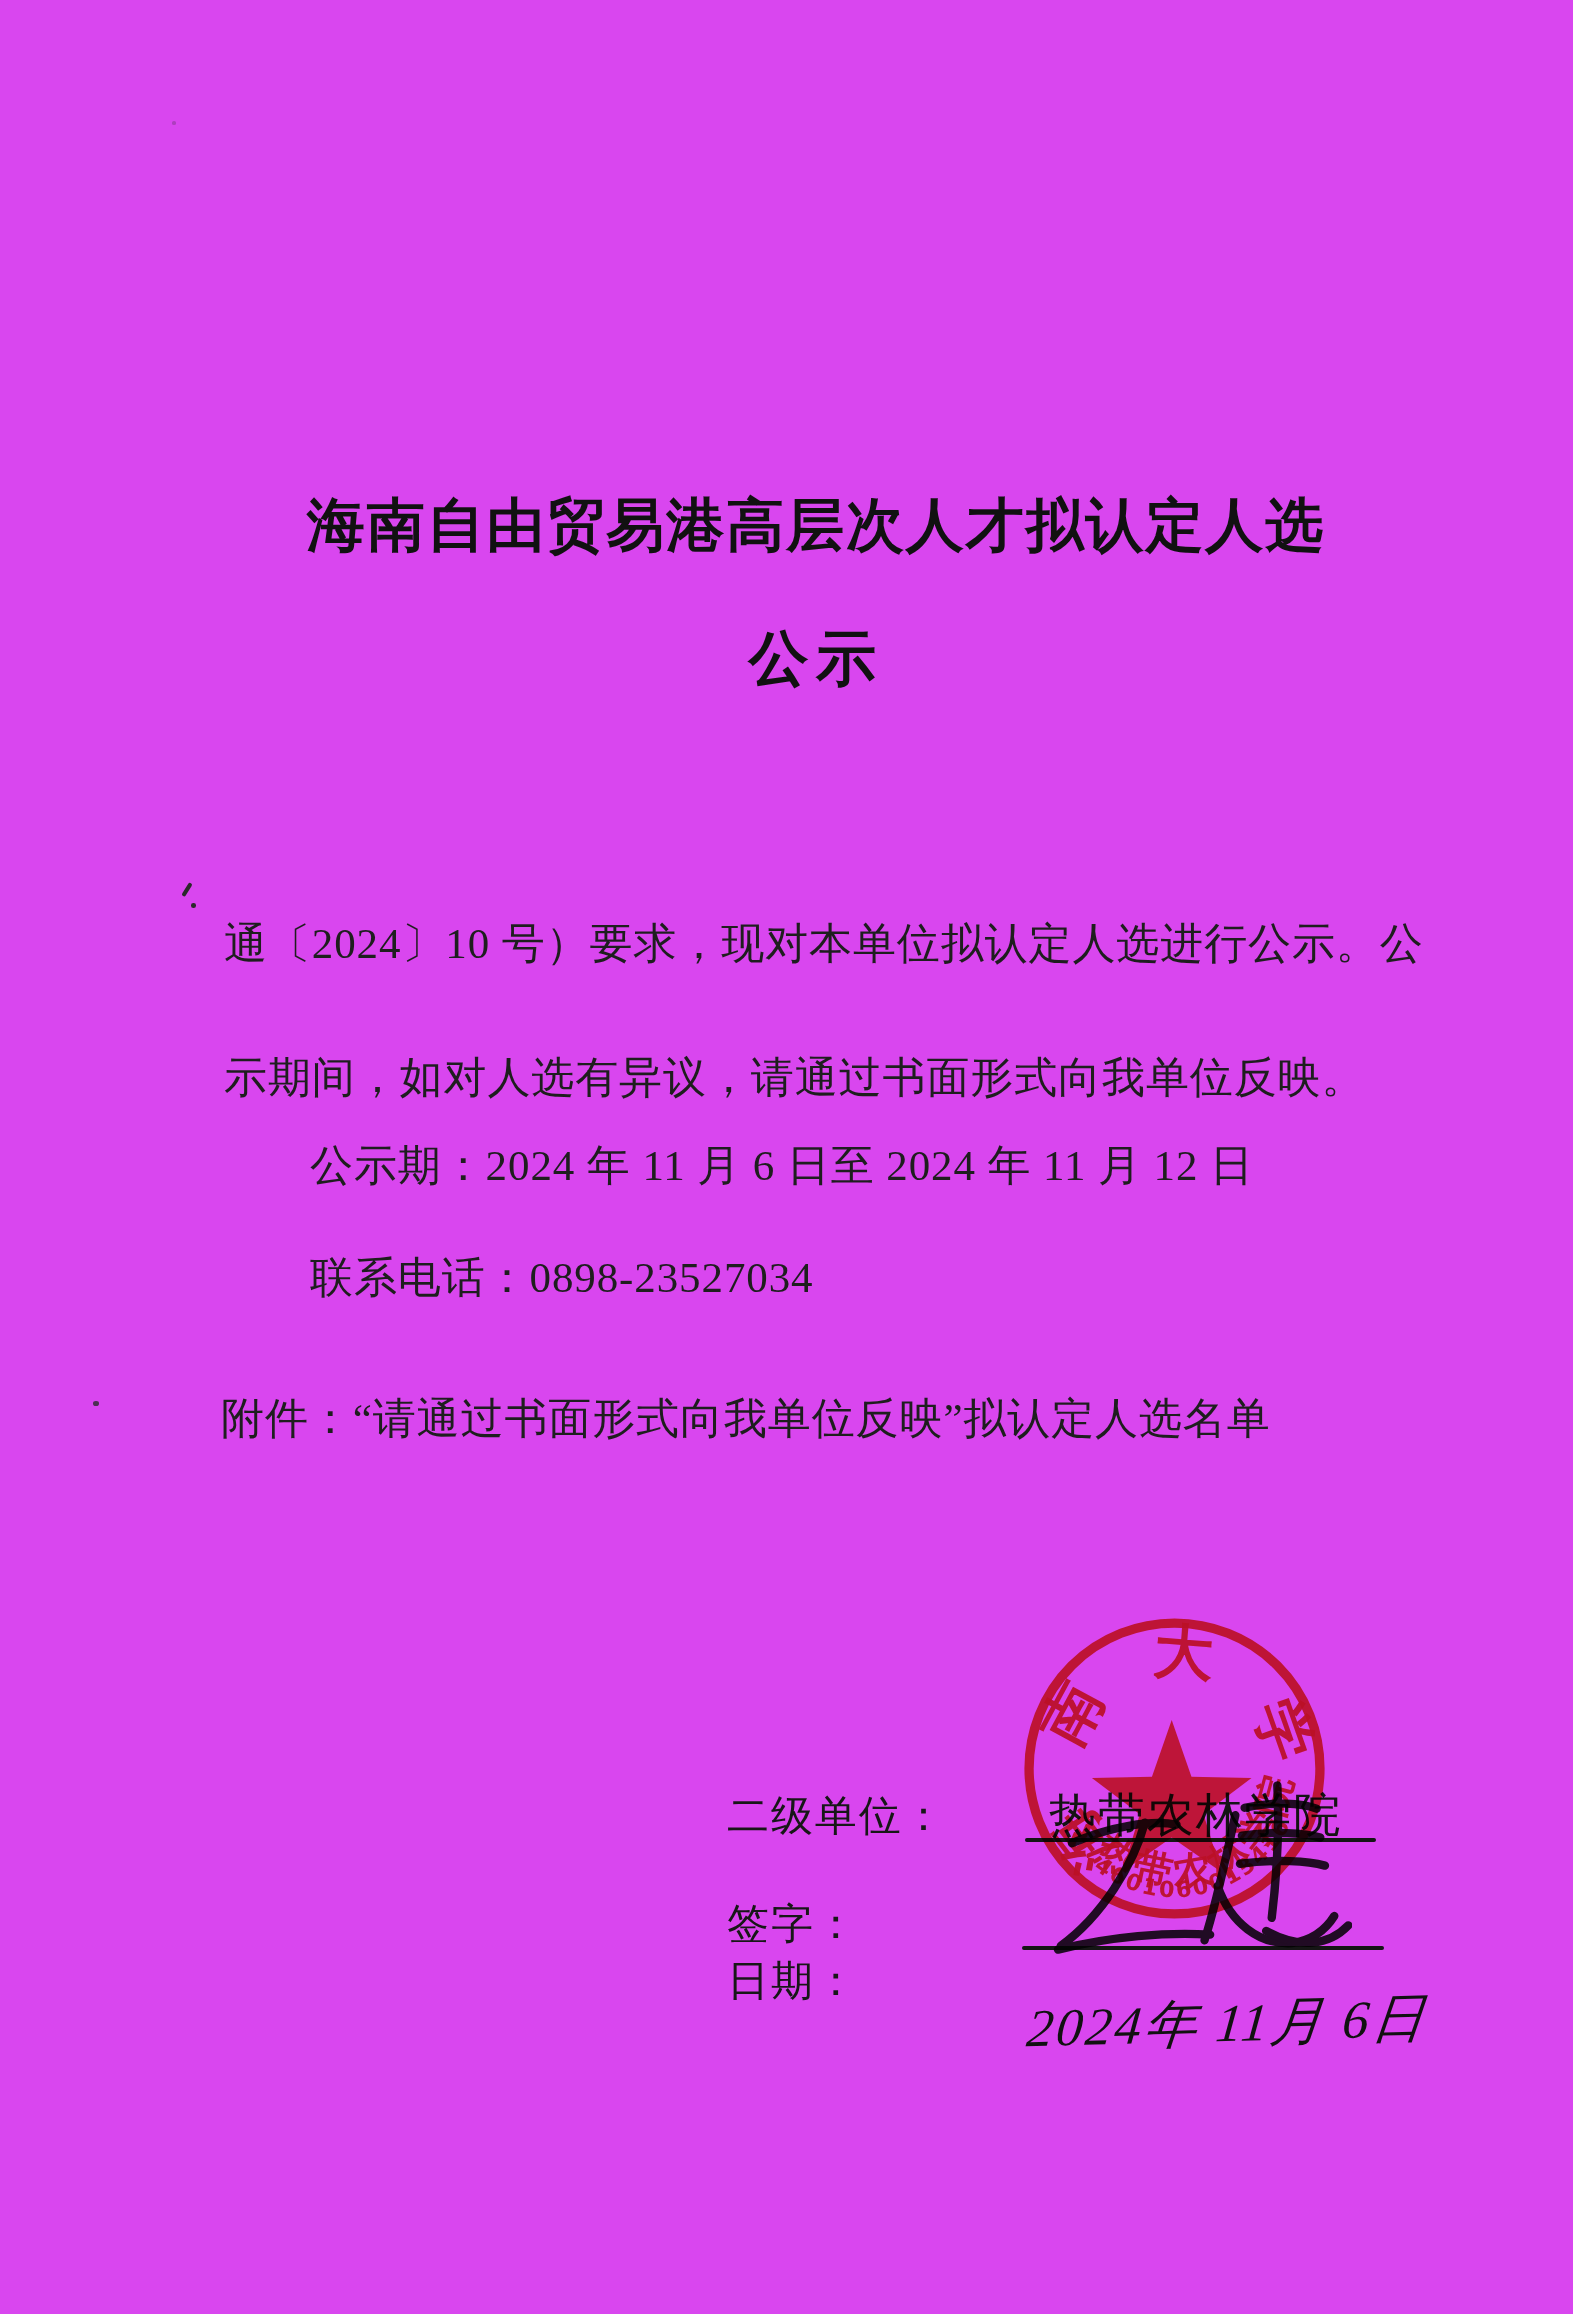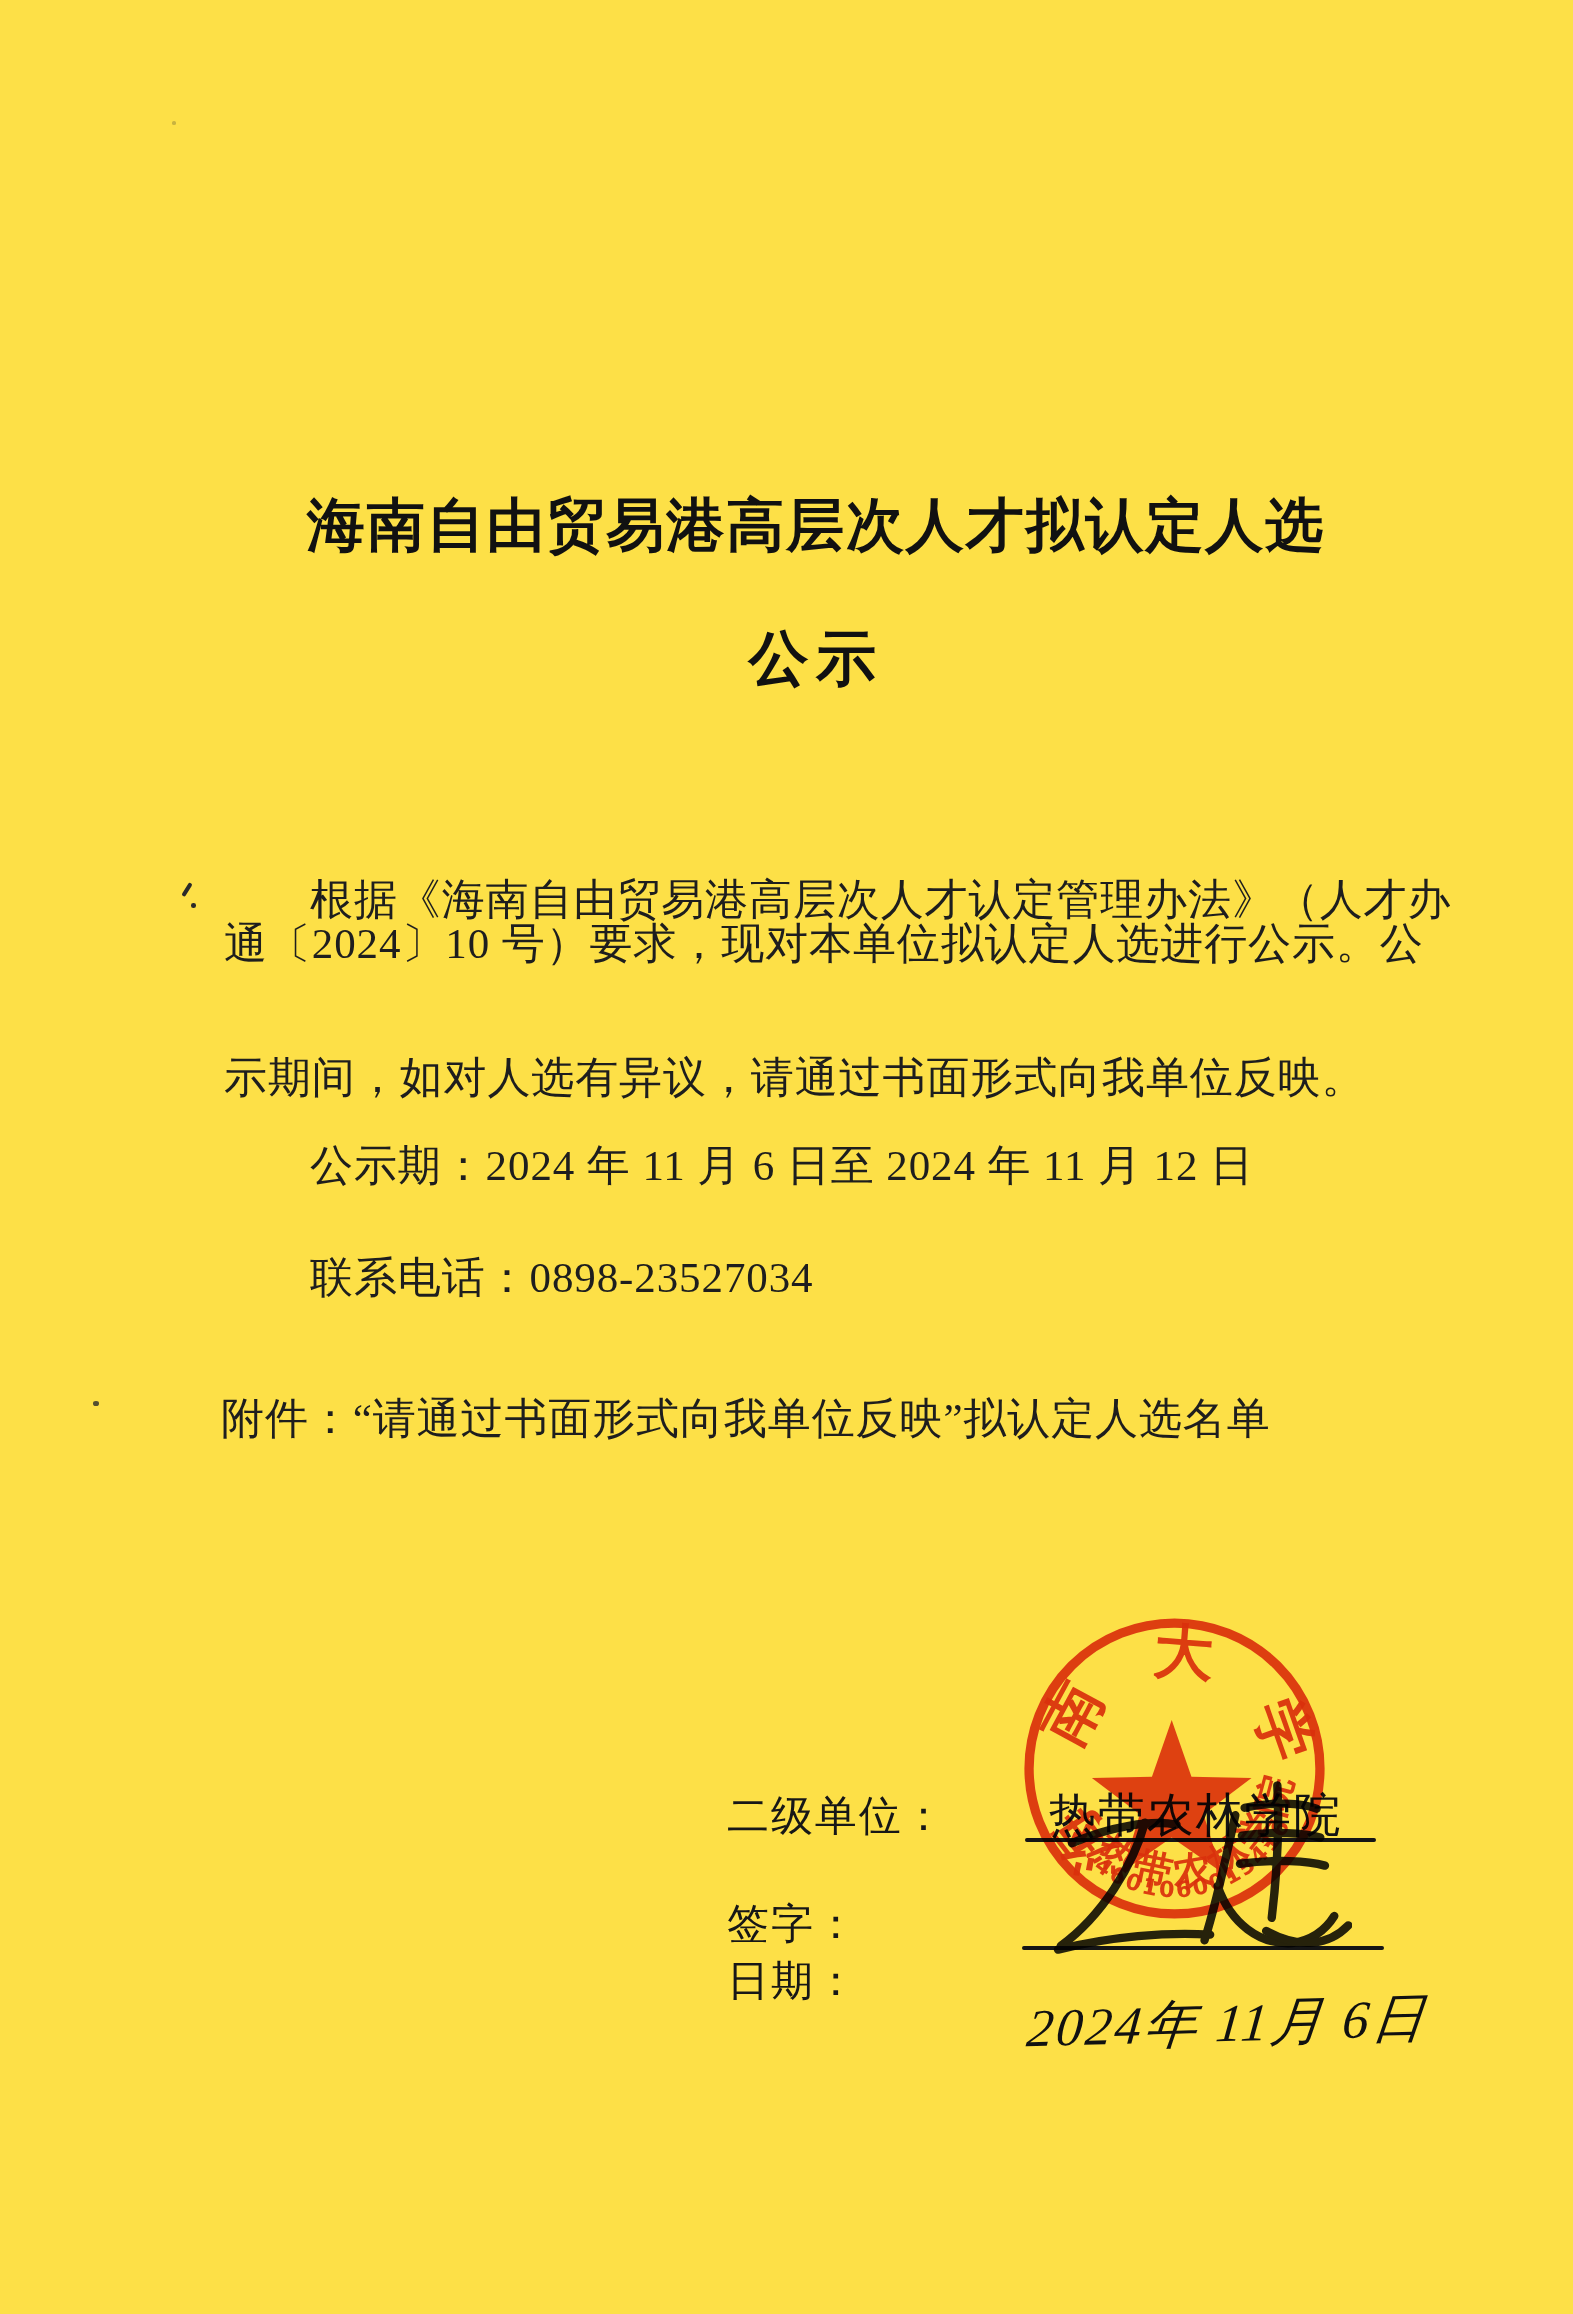--- a/index.html
+++ b/index.html
@@ -1,17 +1,17 @@
 <!DOCTYPE html>
 <html style="font-size:15px"><head>
 <meta charset="utf-8">
 <style>
   html,body{margin:0;padding:0;background:#ffffff;}
   .page{
-    position:relative;width:1574px;height:2315px;background:#fde047;
+    position:relative;width:1574px;height:2315px;background:#d946ef;
     overflow:hidden;color:#1c1c1c;
     font-family:"Liberation Serif","DejaVu Serif",serif;
   }
   
   .title-wrap{position:absolute;left:0;width:100%;text-align:center;}
   .title-wrap .tspan{position:relative;left:29px;font-family:"DejaVu Sans","Liberation Sans",sans-serif;font-weight:800;color:#111;}
   .t1{top:487px;}
   .t1 .tspan{font-size:58px;letter-spacing:1.9px;}
   .t2{top:619px;}
   .t2 .tspan{font-size:60px;letter-spacing:7.5px;}
@@ -54,21 +54,20 @@
 
 <div class="page">
 
   <div class="title-wrap t1">
     <span class="tspan">海南自由贸易港高层次人才拟认定人选</span>
   </div>
   <div class="title-wrap t2">
     <span class="tspan">公示</span>
   </div>
 
-  <div class="bodyline indent bl1">根据《海南自由贸易港高层次人才认定管理办法》（人才办</div>
   <div class="bodyline bl2">通〔2024〕10 号）要求，现对本单位拟认定人选进行公示。公</div>
   <div class="bodyline bl3">示期间，如对人选有异议，请通过书面形式向我单位反映。</div>
   <div class="bodyline indent bl4">公示期：2024 年 11 月 6 日至 2024 年 11 月 12 日</div>
   <div class="bodyline indent bl5">联系电话：0898-23527034</div>
   <div class="bodyline attach">附件：“请通过书面形式向我单位反映”拟认定人选名单</div>
 
   <div class="sig-label lab-unit">二级单位：</div>
   <div class="unit-value">热带农林学院</div>
   <div class="rule rule1"></div>
 

